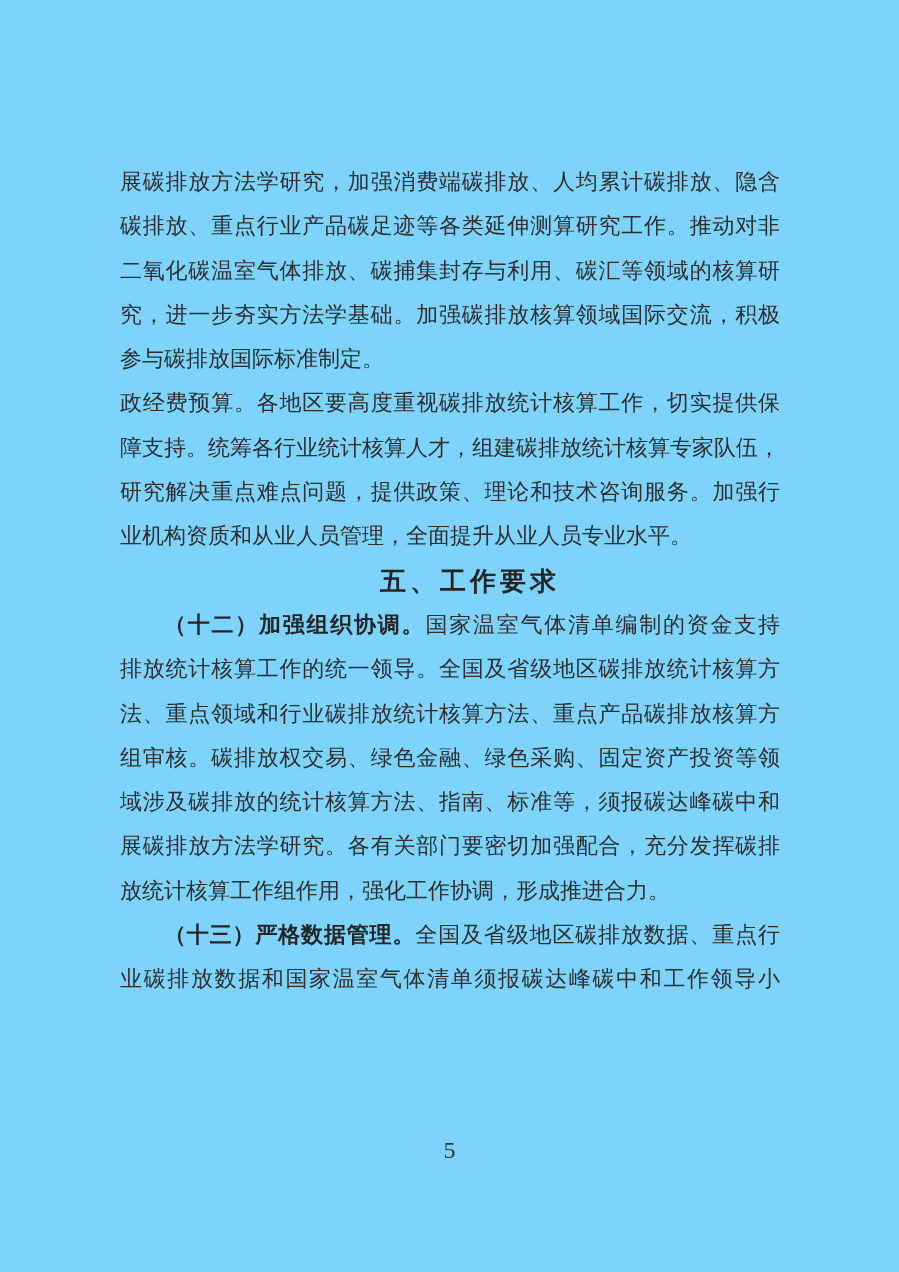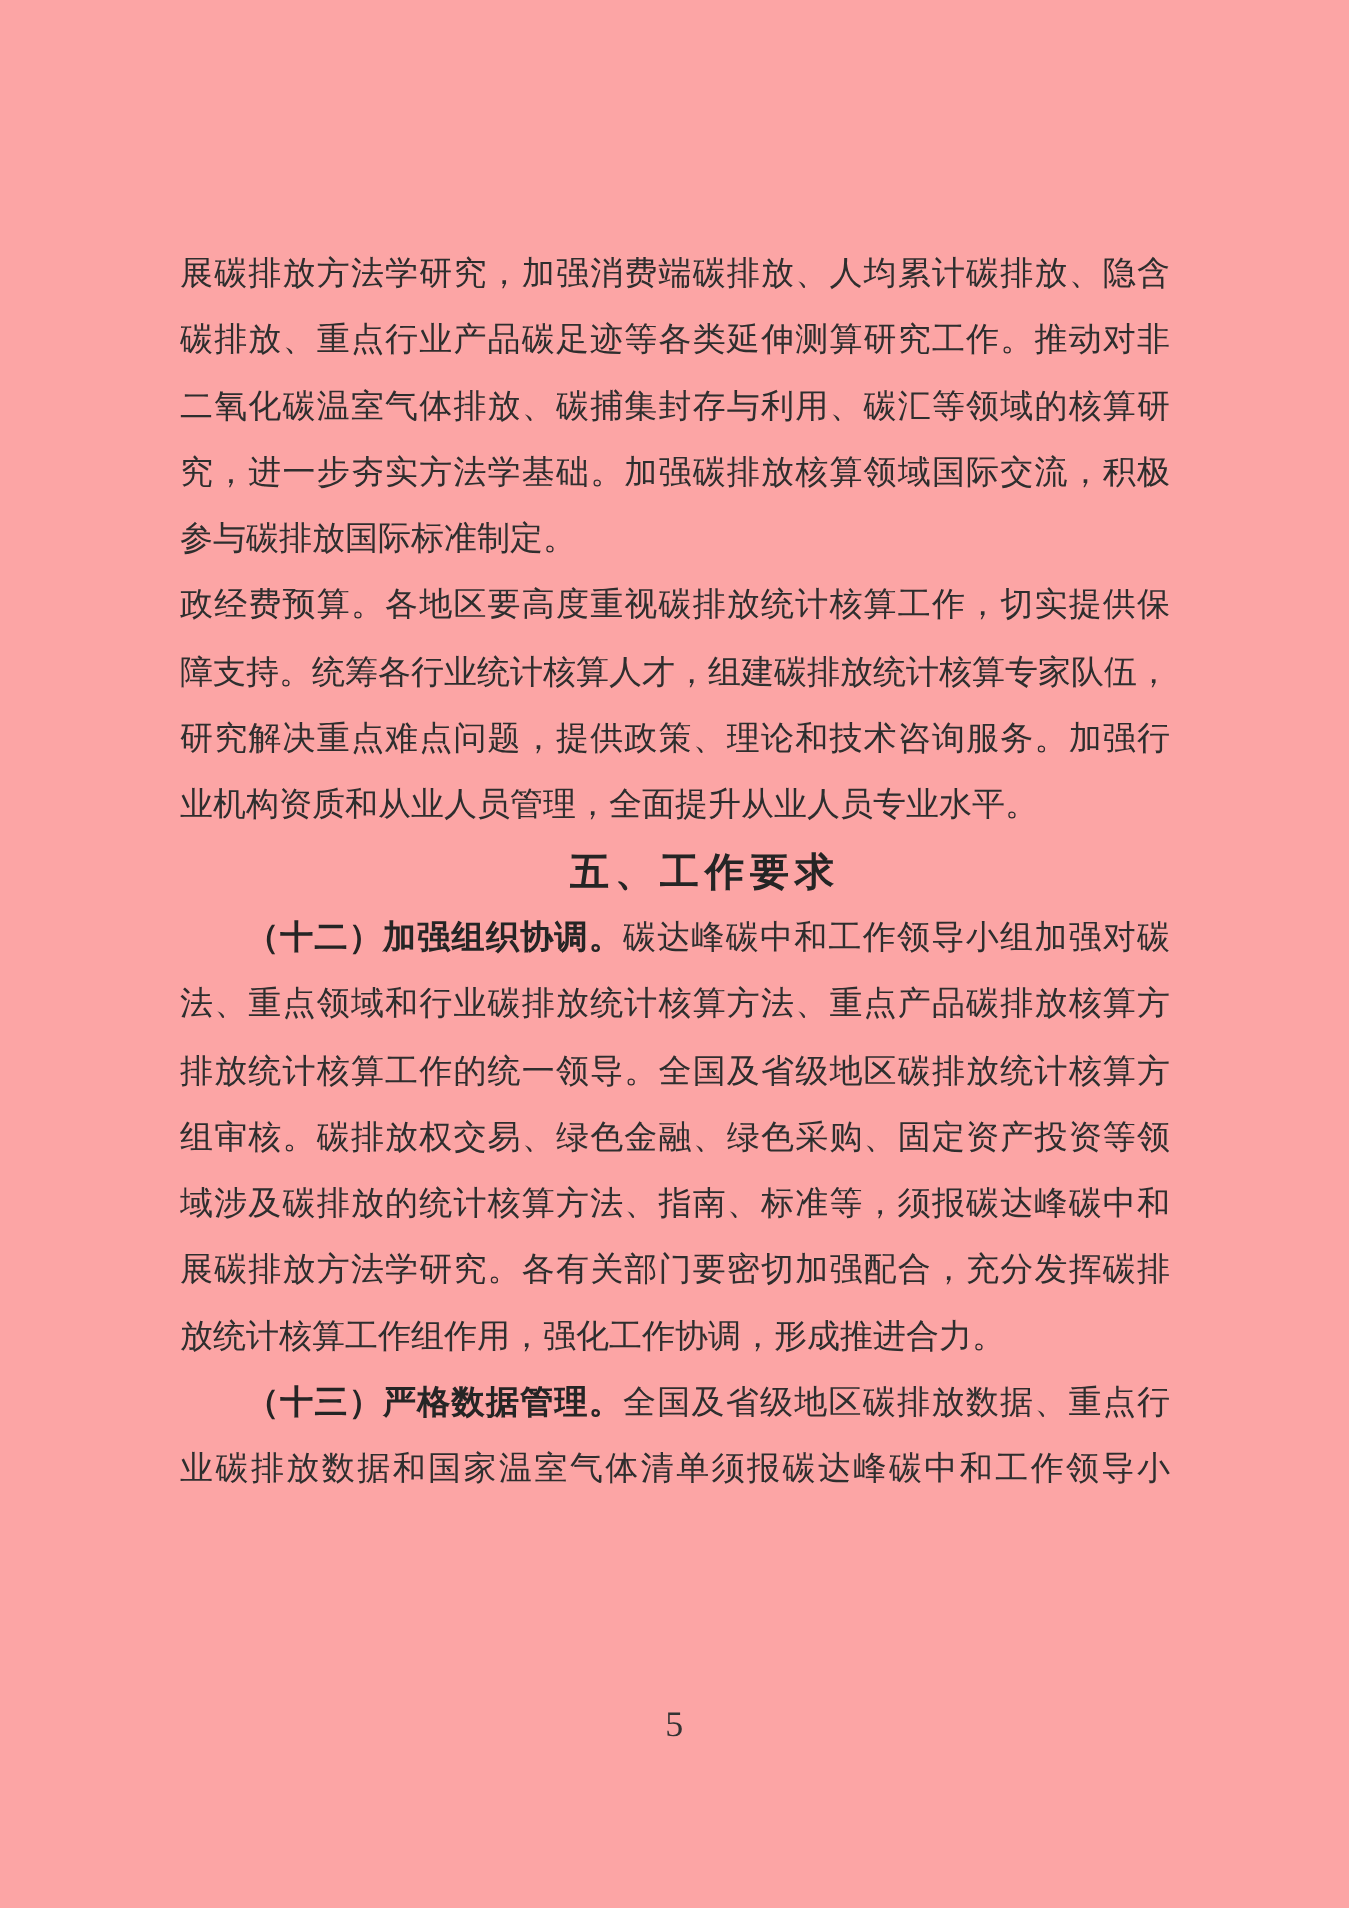--- a/index.html
+++ b/index.html
@@ -11,21 +11,21 @@
     height: 1272px;
     position: relative;
     background: #fdfdfd;
     overflow: hidden;
     font-family: "Liberation Serif", "DejaVu Serif", serif;
     color: #2e2e2e;
   }
   .page {
     position: absolute;
     inset: 0;
-    background: #fca5a5;
+    background: #7dd3fc;
   }
   .doc-body {
     position: absolute;
     left: 120px;
     top: 160px;
     width: 660px;
   }
   .line {
     font-size: 22px;
     line-height: 44.3px;
@@ -73,23 +73,23 @@
       <div class="line just"><span>展碳排放方法学研究，加强消费端碳排放、人均累计碳排放、隐含</span></div>
       <div class="line just"><span>碳排放、重点行业产品碳足迹等各类延伸测算研究工作。推动对非</span></div>
       <div class="line just"><span>二氧化碳温室气体排放、碳捕集封存与利用、碳汇等领域的核算研</span></div>
       <div class="line just"><span>究，进一步夯实方法学基础。加强碳排放核算领域国际交流，积极</span></div>
       <div class="line"><span>参与碳排放国际标准制定。</span></div>
       <div class="line just"><span>政经费预算。各地区要高度重视碳排放统计核算工作，切实提供保</span></div>
       <div class="line just"><span>障支持。统筹各行业统计核算人才，组建碳排放统计核算专家队伍，</span></div>
       <div class="line just"><span>研究解决重点难点问题，提供政策、理论和技术咨询服务。加强行</span></div>
       <div class="line"><span>业机构资质和从业人员管理，全面提升从业人员专业水平。</span></div>
       <div class="line head"><span>五、工作要求</span></div>
-      <div class="line just ind"><span class="b">（十二）加强组织协调。</span><span>碳达峰碳中和工作领导小组加强对碳</span></div>
+      <div class="line just ind"><span class="b">（十二）加强组织协调。</span><span>国家温室气体清单编制的资金支持</span></div>
+      <div class="line just"><span>排放统计核算工作的统一领导。全国及省级地区碳排放统计核算方</span></div>
       <div class="line just"><span>法、重点领域和行业碳排放统计核算方法、重点产品碳排放核算方</span></div>
-      <div class="line just"><span>排放统计核算工作的统一领导。全国及省级地区碳排放统计核算方</span></div>
       <div class="line just"><span>组审核。碳排放权交易、绿色金融、绿色采购、固定资产投资等领</span></div>
       <div class="line just"><span>域涉及碳排放的统计核算方法、指南、标准等，须报碳达峰碳中和</span></div>
       <div class="line just"><span>展碳排放方法学研究。各有关部门要密切加强配合，充分发挥碳排</span></div>
       <div class="line"><span>放统计核算工作组作用，强化工作协调，形成推进合力。</span></div>
       <div class="line just ind"><span class="b">（十三）严格数据管理。</span><span>全国及省级地区碳排放数据、重点行</span></div>
       <div class="line just"><span>业碳排放数据和国家温室气体清单须报碳达峰碳中和工作领导小</span></div>
     </div>
   <div class="page-number">5</div>
 </div>
 

